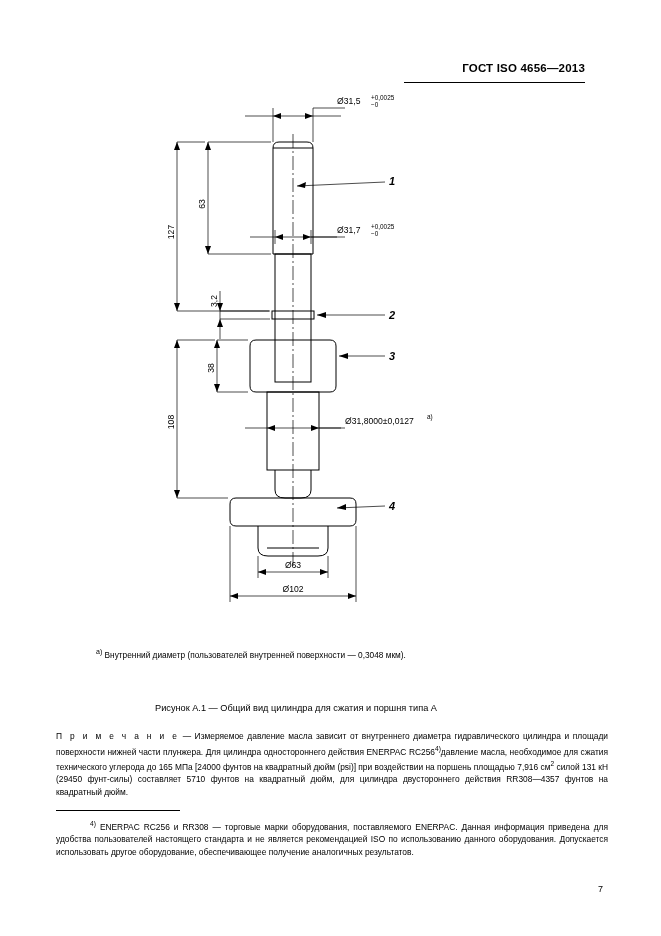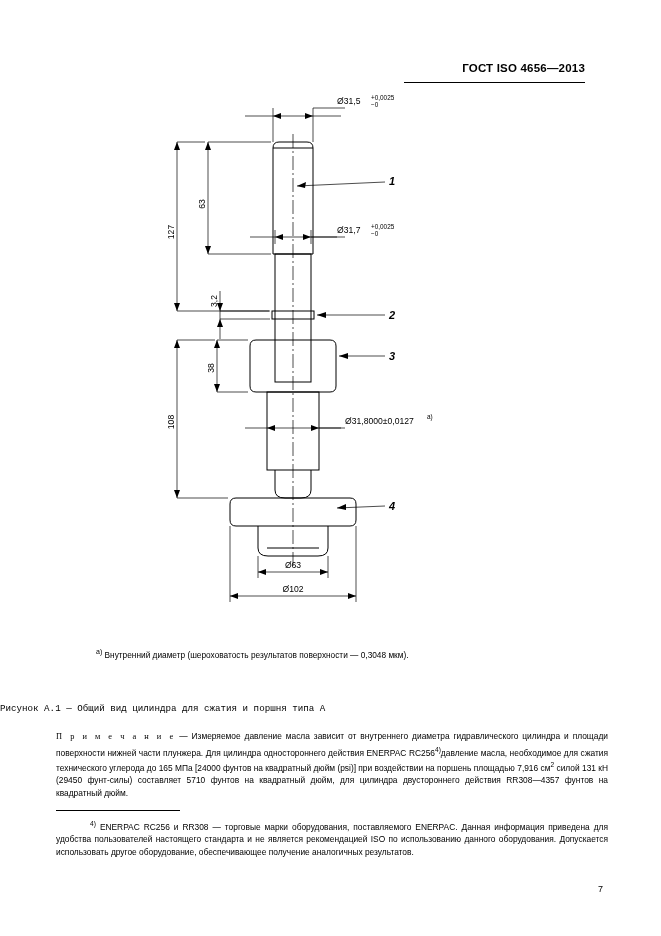--- a/index.html
+++ b/index.html
@@ -29,30 +29,29 @@
     font-size:8.3px;
   }
   .note-a sup{font-size:7px;}
 
   .legend{
     position:absolute;top:678px;left:168px;
     font-size:8.3px;
   }
 
   .fig-caption{
-    position:absolute;top:703px;left:0;width:592px;text-align:left;
+    position:absolute;top:703px;left:0;width:592px;text-align:center;
     font-size:9.2px;
-    font-family:Liberation Mono, monospace;
   }
 
   .notice{
     position:absolute;top:730px;left:56px;width:552px;
     font-size:8.4px;line-height:12.6px;text-align:justify;
   }
-  .notice .spaced{letter-spacing:2.2px;font-family:Liberation Serif, serif;}
+  .notice .spaced{letter-spacing:2.2px;}
   .notice sup{font-size:6.6px;}
 
   .fn-rule{
     position:absolute;top:810px;left:56px;width:124px;height:1px;background:#000;
   }
   .footnote{
     position:absolute;top:818px;left:56px;width:552px;
     font-size:8.4px;line-height:12.6px;text-align:justify;
   }
   .footnote sup{font-size:6.6px;}
@@ -214,21 +213,21 @@
         <text x="344" y="99" font-size="11" font-style="italic" font-weight="bold">1</text>
         <text x="344" y="233" font-size="11" font-style="italic" font-weight="bold">2</text>
         <text x="344" y="274" font-size="11" font-style="italic" font-weight="bold">3</text>
         <text x="344" y="424" font-size="11" font-style="italic" font-weight="bold">4</text>
       </g>
     </svg>
   </div>
 
   <div class="note-a">
     <sup>а)</sup>
-    <span>Внутренний диаметр (шероховатость результатов поверхности — 0,3048 мкм).</span>
+    <span>Внутренний диаметр (пользователей внутренней поверхности — 0,3048 мкм).</span>
   </div>
 
 
   <div class="fig-caption">Рисунок А.1 — Общий вид цилиндра для сжатия и поршня типа А</div>
 
   <div class="notice">
     <span class="spaced">П р и м е ч а н и е</span><span> — Измеряемое давление масла зависит от внутреннего диаметра гидравлического цилиндра и площади поверхности нижней части плунжера. Для цилиндра одностороннего действия ENERPAC RC256</span><sup>4)</sup><span>давление масла, необходимое для сжатия технического углерода до 165 МПа [24000 фунтов на квадратный дюйм (psi)] при воздействии на поршень площадью 7,916 см</span><sup>2</sup><span> силой 131 кН (29450 фунт-силы) составляет 5710 фунтов на квадратный дюйм, для цилиндра двустороннего действия RR308—4357 фунтов на квадратный дюйм.</span>
   </div>
 
   <div class="fn-rule"></div>

